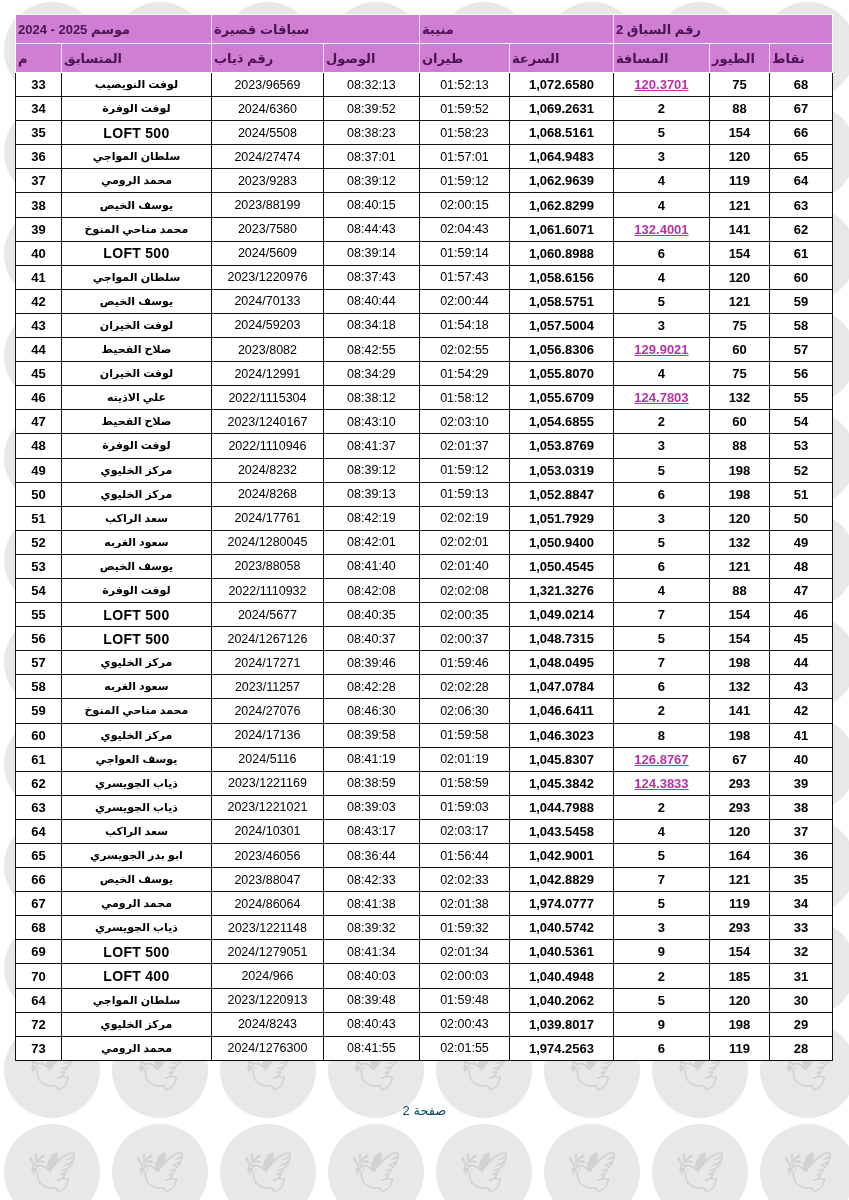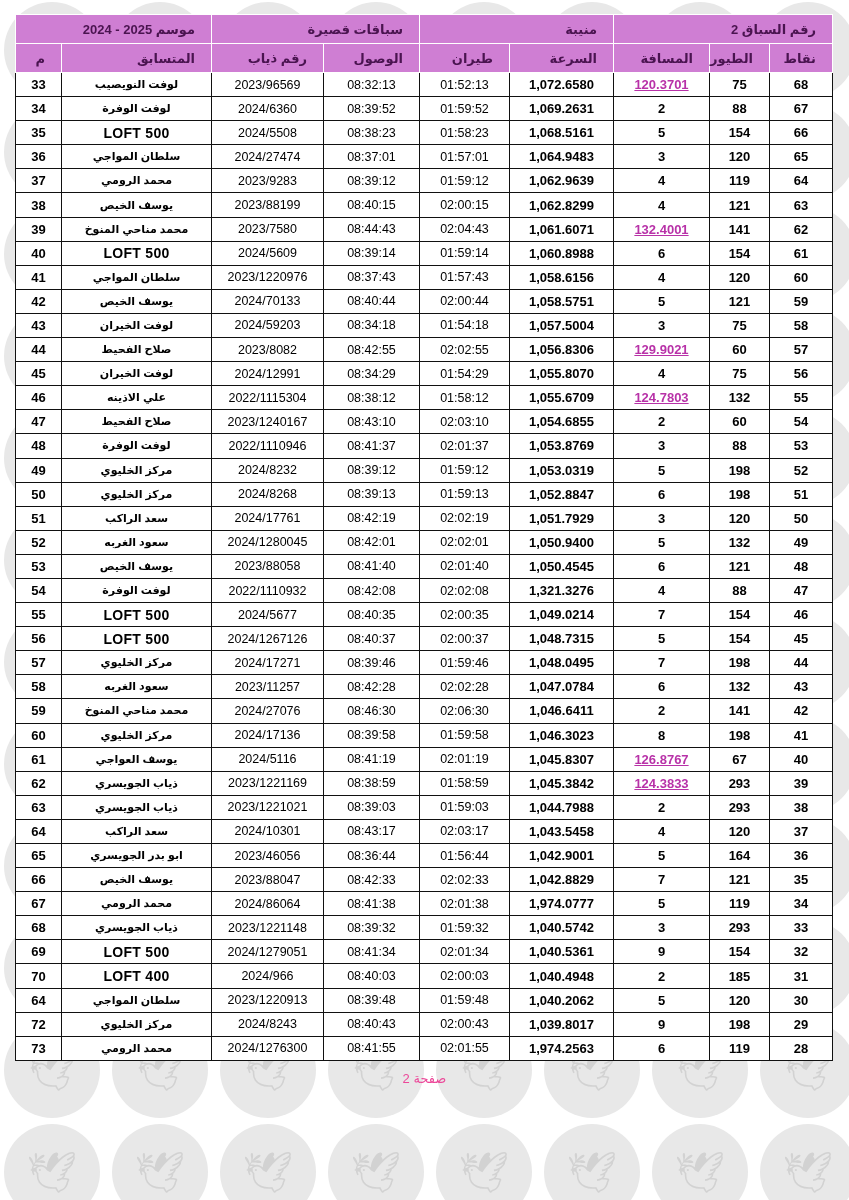--- a/index.html
+++ b/index.html
@@ -49,22 +49,22 @@
   col.c-dist{width:96px;}
   col.c-birds{width:60px;}
   col.c-pts{width:63px;}
 
   thead th{
     background:#cf7ed3;
     border:1px solid #ffffff;
     color:#4a1450;
     font-weight:bold;
     height:24px;
-    padding:2px 16px;
-    text-align:right;
+    padding:2px 2px;
+    text-align:left;
     font-size:13px;
   }
   thead tr.head2 th{
     background:#cf7ed3;
     font-size:13px;
   }
   tbody td{
     border:1px solid #111;
     height:23.1px;
     padding:0 5px;
@@ -78,23 +78,24 @@
   tbody td.m{font-weight:bold;font-size:13px;}
   tbody td.ring{font-size:12.5px;}
   tbody td.speed{font-weight:bold;font-size:13px;}
   tbody td.num{font-weight:bold;font-size:13px;}
   tbody td.dist-hl{color:#b832a8;font-weight:bold;text-decoration:underline;}
   tbody td.loft{font-weight:bold;font-size:14px;letter-spacing:.3px;}
   .footer{
     width:817px;
     text-align:center;
     font-size:13px;
-    color:#ec4899;
+    color:#0c4a6e;
     padding-top:10px;
     font-weight:normal;
+    margin-top:32px;
   }
 </style>
 </head>
 <body>
 
 <div class="wm-layer" id="wm-layer">
     <div class="wm" style="left: 4px; top: 2px;">🕊</div>
     <div class="wm" style="left: 112px; top: 2px;">🕊</div>
     <div class="wm" style="left: 220px; top: 2px;">🕊</div>
     <div class="wm" style="left: 328px; top: 2px;">🕊</div>

